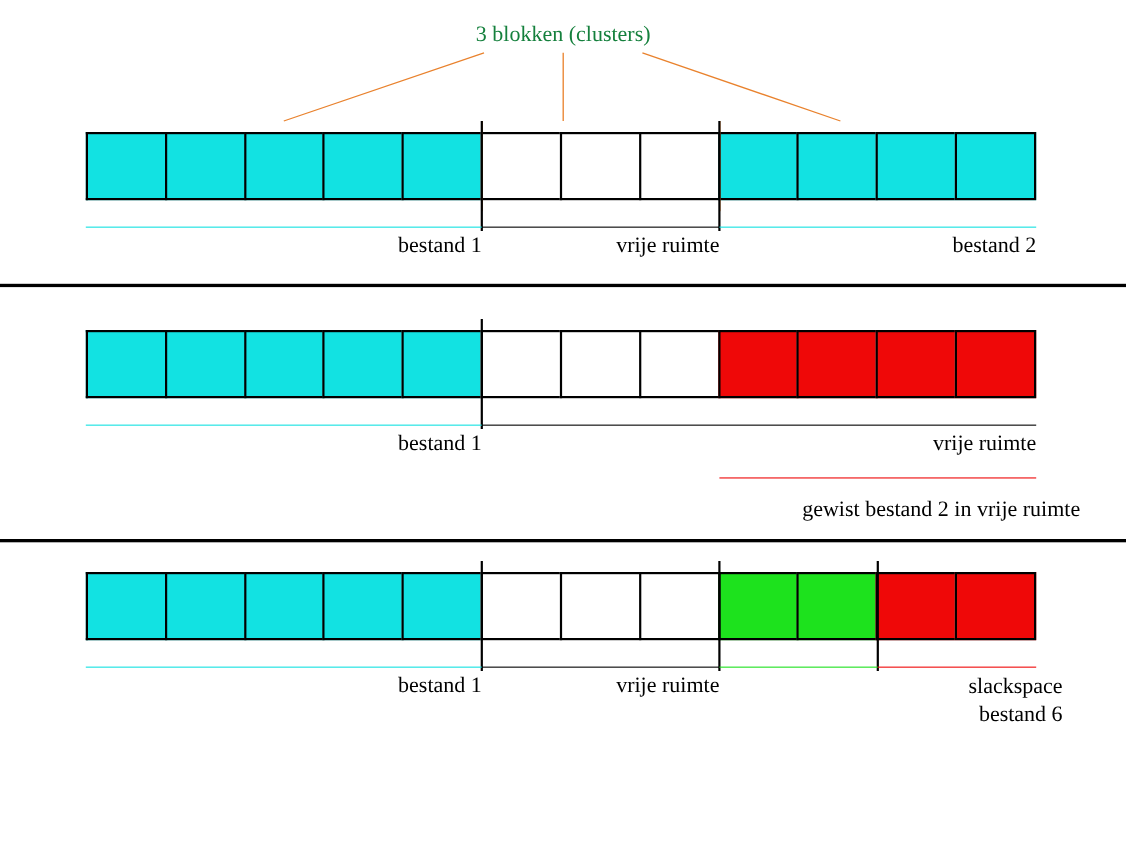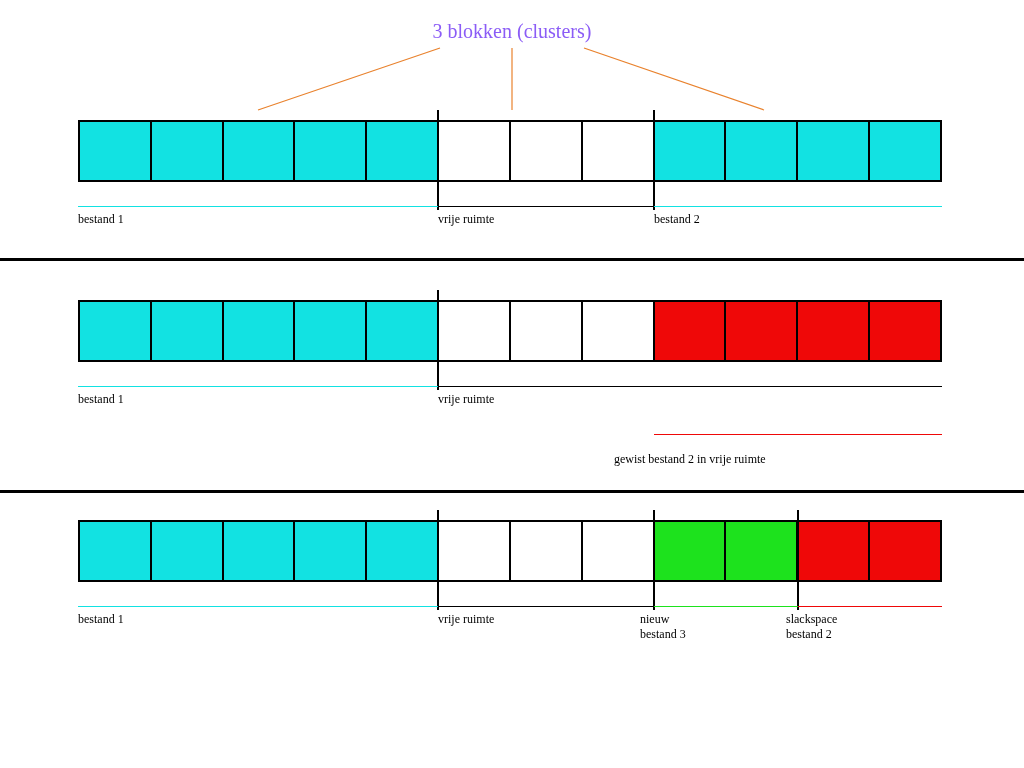--- a/index.html
+++ b/index.html
@@ -33,21 +33,21 @@
   }
   .cell:last-child { border-right: 2px solid #000; }
   .cyan  { background: #12e2e2; }
   .white { background: #fff; }
   .red   { background: #ef0808; }
   .green { background: #1de21d; }
 
   
   .title {
     position: absolute;
-    color: #8b5cf6;
+    color: #15803d;
     font-size: 20px;
     text-align: center;
   }
 
   
   .oline { position: absolute; }
   .oline line { stroke: #e9822d; stroke-width: 1.2; fill: none; }
 
   
   .otick {
@@ -59,22 +59,22 @@
   
   .ubar { position: absolute; height: 0; border-top: 1.5px solid; }
   .u-cyan  { border-color: #12e2e2; }
   .u-black { border-color: #000; }
   .u-red   { border-color: #ef0808; }
   .u-green { border-color: #1de21d; }
 
   
   .lbl {
     position: absolute;
-    font-size: 12px;
-    text-align: left;
+    font-size: 20px;
+    text-align: right;
   }
 
   
   .tick {
     position: absolute;
     width: 0;
     border-left: 2px solid #000;
   }
 
   
@@ -177,18 +177,16 @@
   <div class="tick" style="left:653px; top:510px; height:100px;"></div>
   <div class="tick" style="left:797px; top:510px; height:100px;"></div>
 
   <div class="ubar u-cyan" style="left:78px;  top:606px; width:360px;"></div>
   <div class="ubar u-black" style="left:438px; top:606px; width:216px;"></div>
   <div class="ubar u-green" style="left:654px; top:606px; width:144px;"></div>
   <div class="ubar u-red" style="left:798px; top:606px; width:144px;"></div>
 
   <div class="lbl" style="left:78px;  top:612px; width:360px;">bestand 1</div>
   <div class="lbl" style="left:438px; top:612px; width:216px;">vrije ruimte</div>
-  <div class="lbl" style="left:640px; top:612px; width:172px; white-space:pre-line; line-height:1.25;">nieuw
-bestand 3</div>
   <div class="lbl" style="left:786px; top:612px; width:180px; white-space:pre-line; line-height:1.25;">slackspace
-bestand 2</div>
+bestand 6</div>
 
 </div>
 
 </body></html>

